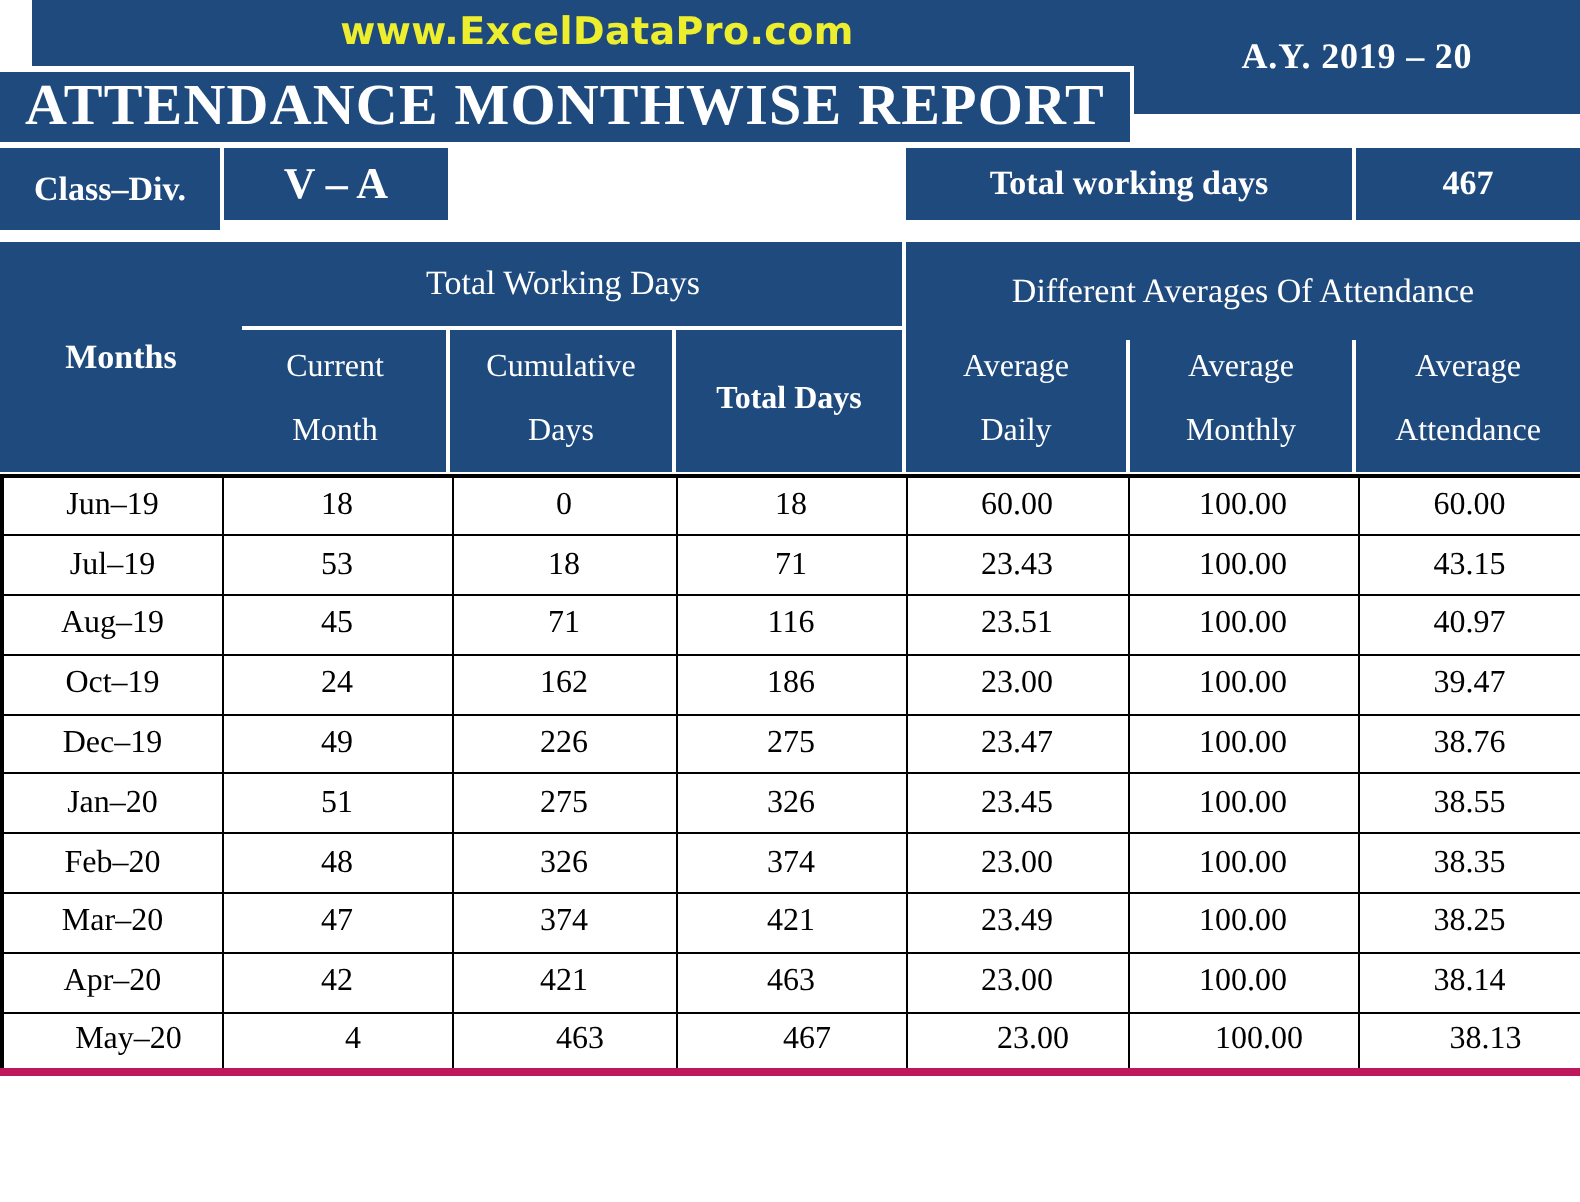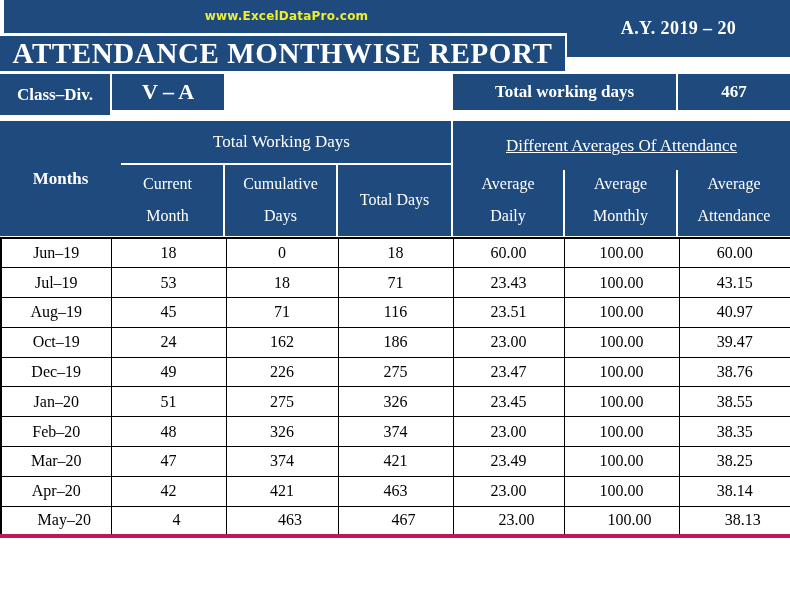--- a/index.html
+++ b/index.html
@@ -21,24 +21,24 @@
     display: flex;
     align-items: center;
     justify-content: center;
     text-align: center;
     line-height: 1.05;
     overflow: hidden;
   }
 
   
   #brand-band {
-    left: 4px; top: 0; width: 565px; height: 33px;
+    left: 16px; top: 0; width: 565px; height: 33px;
     font-family: "DejaVu Sans", "Liberation Sans", sans-serif;
     font-weight: bold;
-    font-size: 12px;
+    font-size: 19px;
     color: #edee2e;
     letter-spacing: .2px;
   }
   #report-title-band {
     left: 0; top: 36px; width: 565px; height: 35px;
     font-size: 29px;
     font-weight: bold;
     letter-spacing: .6px;
   }
   #ay-band {
@@ -60,37 +60,36 @@
     left: 0; top: 121px; width: 121px; height: 115px;
     font-size: 17px; font-weight: bold;
   }
   #grp-working {
     left: 112px; top: 121px; width: 339px; height: 42px;
     font-size: 17px;
   }
   #grp-averages {
     left: 453px; top: 121px; width: 337px; height: 49px;
     font-size: 17px;
-    text-decoration: underline;
   }
   .subhead {
     top: 165px; height: 71px;
     font-size: 16px;
     flex-direction: column;
     justify-content: space-around;
     padding: 4px 2px;
   }
   .subhead .l1, .subhead .l2 { display: block; width: 100%; }
   #sub-current  { left: 112px; width: 111px; }
   #sub-cumul    { left: 225px; width: 111px; }
   #sub-total    { left: 338px; width: 113px; justify-content: center; }
   #sub-avgday   { left: 453px; width: 110px; }
   #sub-avgmon   { left: 565px; width: 111px; }
   #sub-avgatt   { left: 678px; width: 112px; }
-  #sub-total .l1 { margin: 10px; }
+  #sub-total .l1 { margin: 10px; font-weight: bold; }
 
   
   #data-grid {
     position: absolute;
     left: 0; top: 237px; width: 790px;
     border-collapse: collapse;
     table-layout: fixed;
   }
   #data-grid td {
     height: 29.8px;

